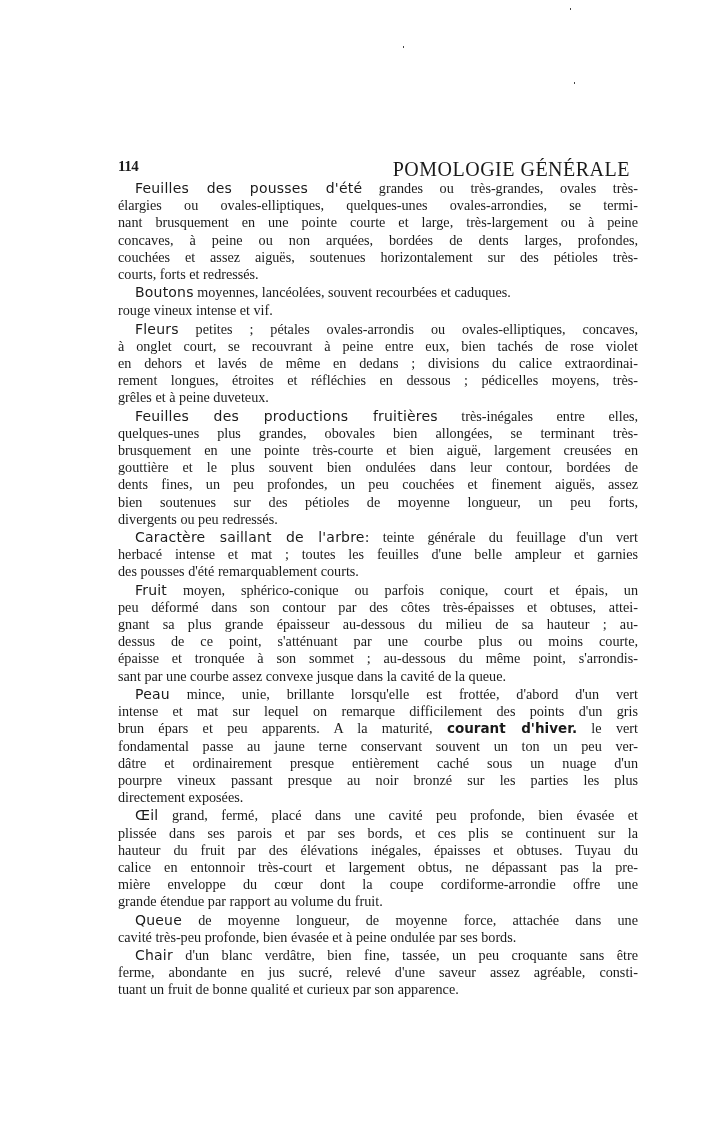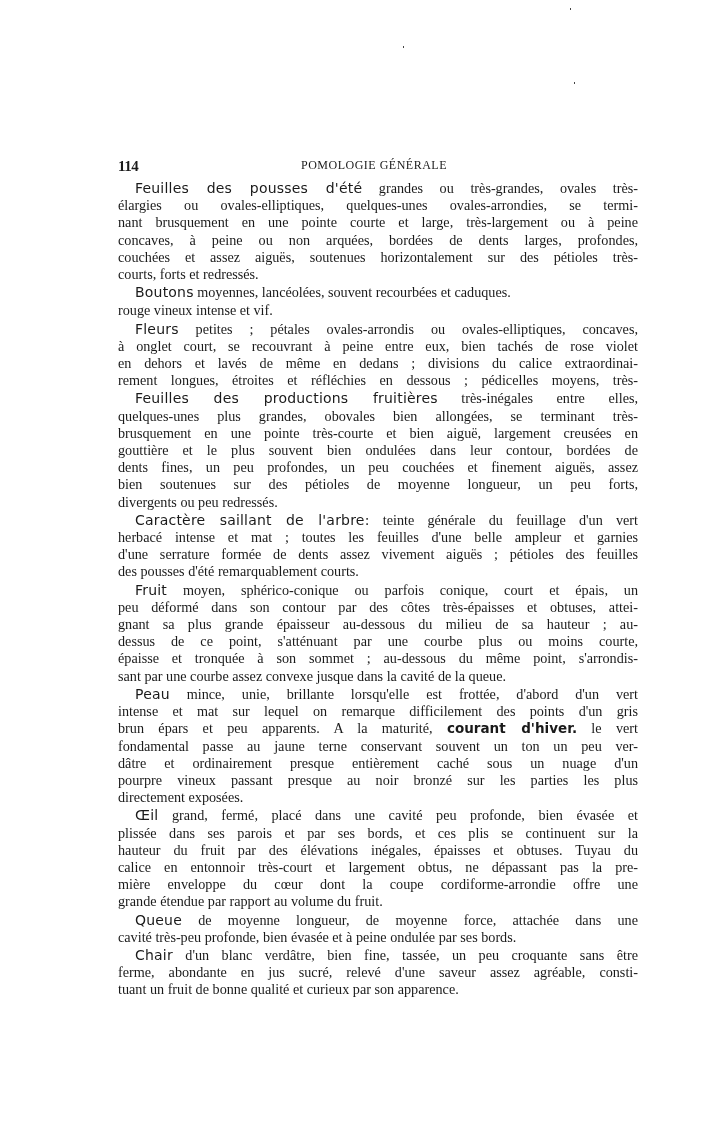--- a/index.html
+++ b/index.html
@@ -1,20 +1,20 @@
 <!DOCTYPE html>
 <html><head>
 <meta charset="utf-8">
 <style>
   html, body { margin: 0; padding: 0; background: #ffffff; }
   body { width: 707px; height: 1125px; position: relative; overflow: hidden; color: #1a1a1a; }
   .page { position: absolute; left: 118px; top: 158px; width: 520px; font-family: "Liberation Serif", "DejaVu Serif", serif; }
   .header { position: relative; height: 22px; font-size: 15px; }
   .page-num { position: absolute; left: 0; top: 0; font-weight: bold; letter-spacing: -0.5px; }
-  .running-title { position: absolute; left: 0; right: 8px; top: 0; text-align: center; letter-spacing: 0.5px; font-size: 12px; }
+  .running-title { position: absolute; left: 0; right: 8px; top: 0; text-align: right; letter-spacing: 0.5px; font-size: 20px; }
   .para { font-size: 14.2px; line-height: 17.2px; text-align: justify; text-align-last: left; margin: 0; padding: 0; }
   .para + .para { margin-top: 1px; }
   .line { display: block; text-align: justify; text-align-last: justify; white-space: nowrap; }
   .line.last { text-align-last: left; }
   .line.first { text-indent: 17px; }
   .lead { font-family: "DejaVu Sans", sans-serif; font-weight: normal; font-size: 14px; letter-spacing: 0.2px; }
   .inline-bold { font-family: "DejaVu Sans", sans-serif; font-weight: bold; font-size: 13.5px; }
   .speck { position: absolute; width: 1px; height: 2px; background: #444; }
 </style>
 </head>
@@ -42,34 +42,34 @@
         <span class="line first last"><span class="lead">Boutons</span><span> moyennes, lancéolées, souvent recourbées et caduques.</span></span>
       </div>
       <div class="para">
         <span class="line last"><span>rouge vineux intense et vif.</span></span>
       </div>
       <div class="para">
         <span class="line first"><span class="lead">Fleurs</span><span> petites ; pétales ovales-arrondis ou ovales-elliptiques, concaves,</span></span>
         <span class="line"><span>à onglet court, se recouvrant à peine entre eux, bien tachés de rose violet</span></span>
         <span class="line"><span>en dehors et lavés de même en dedans ; divisions du calice extraordinai-</span></span>
         <span class="line"><span>rement longues, étroites et réfléchies en dessous ; pédicelles moyens, très-</span></span>
+        <span class="line last"><span>grêles et à peine duveteux.</span></span>
       </div>
       <div class="para">
         <span class="line first"><span class="lead">Feuilles des productions fruitières</span><span> très-inégales entre elles,</span></span>
         <span class="line"><span>quelques-unes plus grandes, obovales bien allongées, se terminant très-</span></span>
         <span class="line"><span>brusquement en une pointe très-courte et bien aiguë, largement creusées en</span></span>
         <span class="line"><span>gouttière et le plus souvent bien ondulées dans leur contour, bordées de</span></span>
         <span class="line"><span>dents fines, un peu profondes, un peu couchées et finement aiguës, assez</span></span>
         <span class="line"><span>bien soutenues sur des pétioles de moyenne longueur, un peu forts,</span></span>
         <span class="line last"><span>divergents ou peu redressés.</span></span>
       </div>
       <div class="para">
         <span class="line first"><span class="lead">Caractère saillant de l'arbre:</span><span> teinte générale du feuillage d'un vert</span></span>
         <span class="line"><span>herbacé intense et mat ; toutes les feuilles d'une belle ampleur et garnies</span></span>
-        <span class="line"><span>d'une serrature formée de dents assez vivement aiguës ; pétioles des feuilles</span></span>
         <span class="line last"><span>des pousses d'été remarquablement courts.</span></span>
       </div>
       <div class="para">
         <span class="line first"><span class="lead">Fruit</span><span> moyen, sphérico-conique ou parfois conique, court et épais, un</span></span>
         <span class="line"><span>peu déformé dans son contour par des côtes très-épaisses et obtuses, attei-</span></span>
         <span class="line"><span>gnant sa plus grande épaisseur au-dessous du milieu de sa hauteur ; au-</span></span>
         <span class="line"><span>dessus de ce point, s'atténuant par une courbe plus ou moins courte,</span></span>
         <span class="line"><span>épaisse et tronquée à son sommet ; au-dessous du même point, s'arrondis-</span></span>
         <span class="line last"><span>sant par une courbe assez convexe jusque dans la cavité de la queue.</span></span>
       </div>

